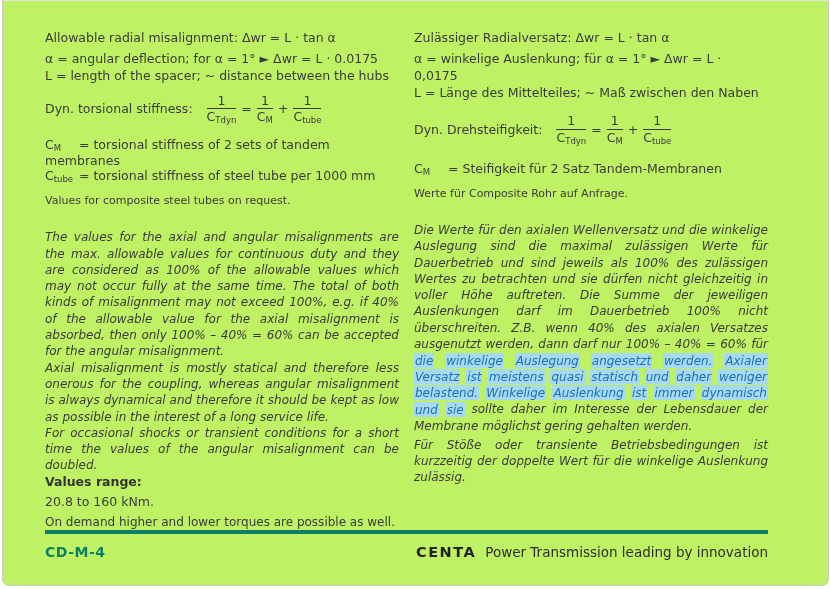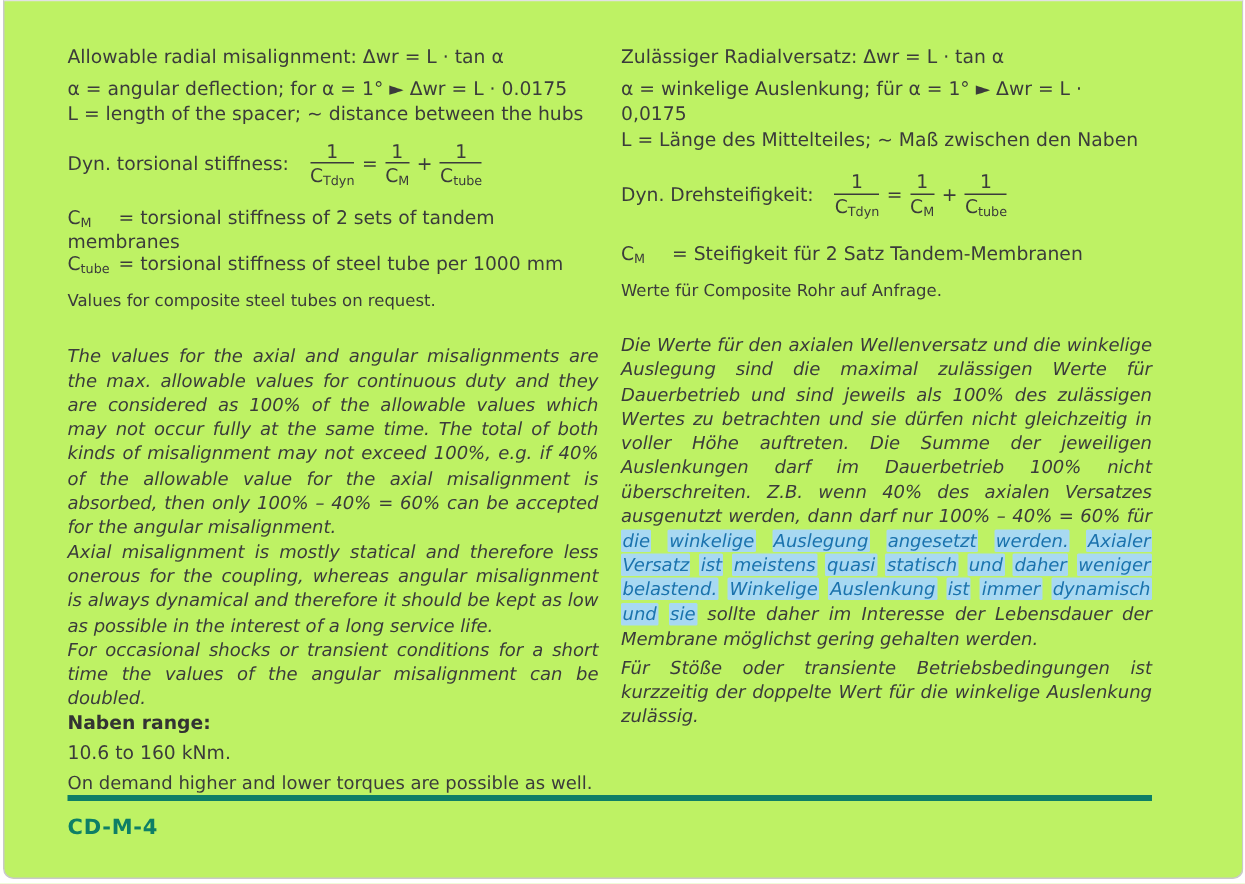--- a/index.html
+++ b/index.html
@@ -96,22 +96,22 @@
           <div class="defs-note">Values for composite steel tubes on request.</div>
         </div>
 
         <div class="body-text">
           <div class="para">The values for the axial and angular misalignments are the max. allowable values for continuous duty and they are considered as 100% of the allowable values which may not occur fully at the same time. The total of both kinds of misalignment may not exceed 100%, e.g. if 40% of the allowable value for the axial misalignment is absorbed, then only 100% – 40% = 60% can be accepted for the angular misalignment.</div>
           <div class="para">Axial misalignment is mostly statical and therefore less onerous for the coupling, whereas angular misalignment is always dynamical and therefore it should be kept as low as possible in the interest of a long service life.</div>
           <div class="para">For occasional shocks or transient conditions for a short time the values of the angular misalignment can be doubled.</div>
         </div>
 
         <div class="torque-block">
-          <div class="torque-heading">Naben range:</div>
-          <div class="torque-range">10.6 to 160 kNm.</div>
+          <div class="torque-heading">Values range:</div>
+          <div class="torque-range">20.8 to 160 kNm.</div>
           <div class="torque-note">On demand higher and lower torques are possible as well.</div>
         </div>
       </div>
 
       <div class="col">
         <div class="top-lines">
           <div class="first">Zulässiger Radialversatz: Δwr = L · tan α</div>
           <div>α = winkelige Auslenkung; für α = 1° ► Δwr = L · 0,0175</div>
           <div>L = Länge des Mittelteiles; ~ Maß zwischen den Naben</div>
         </div>
@@ -147,15 +147,18 @@
         </div>
 
       </div>
 
     </div>
 
     <div class="rule"></div>
 
     <div class="footer">
       <span class="doc-code">CD-M-4</span>
+      <span class="brand-line">
+        <span class="brand">CENTA</span><span>Power Transmission leading by innovation</span>
+      </span>
     </div>
   </div>
 </div>
 
 </body></html>

